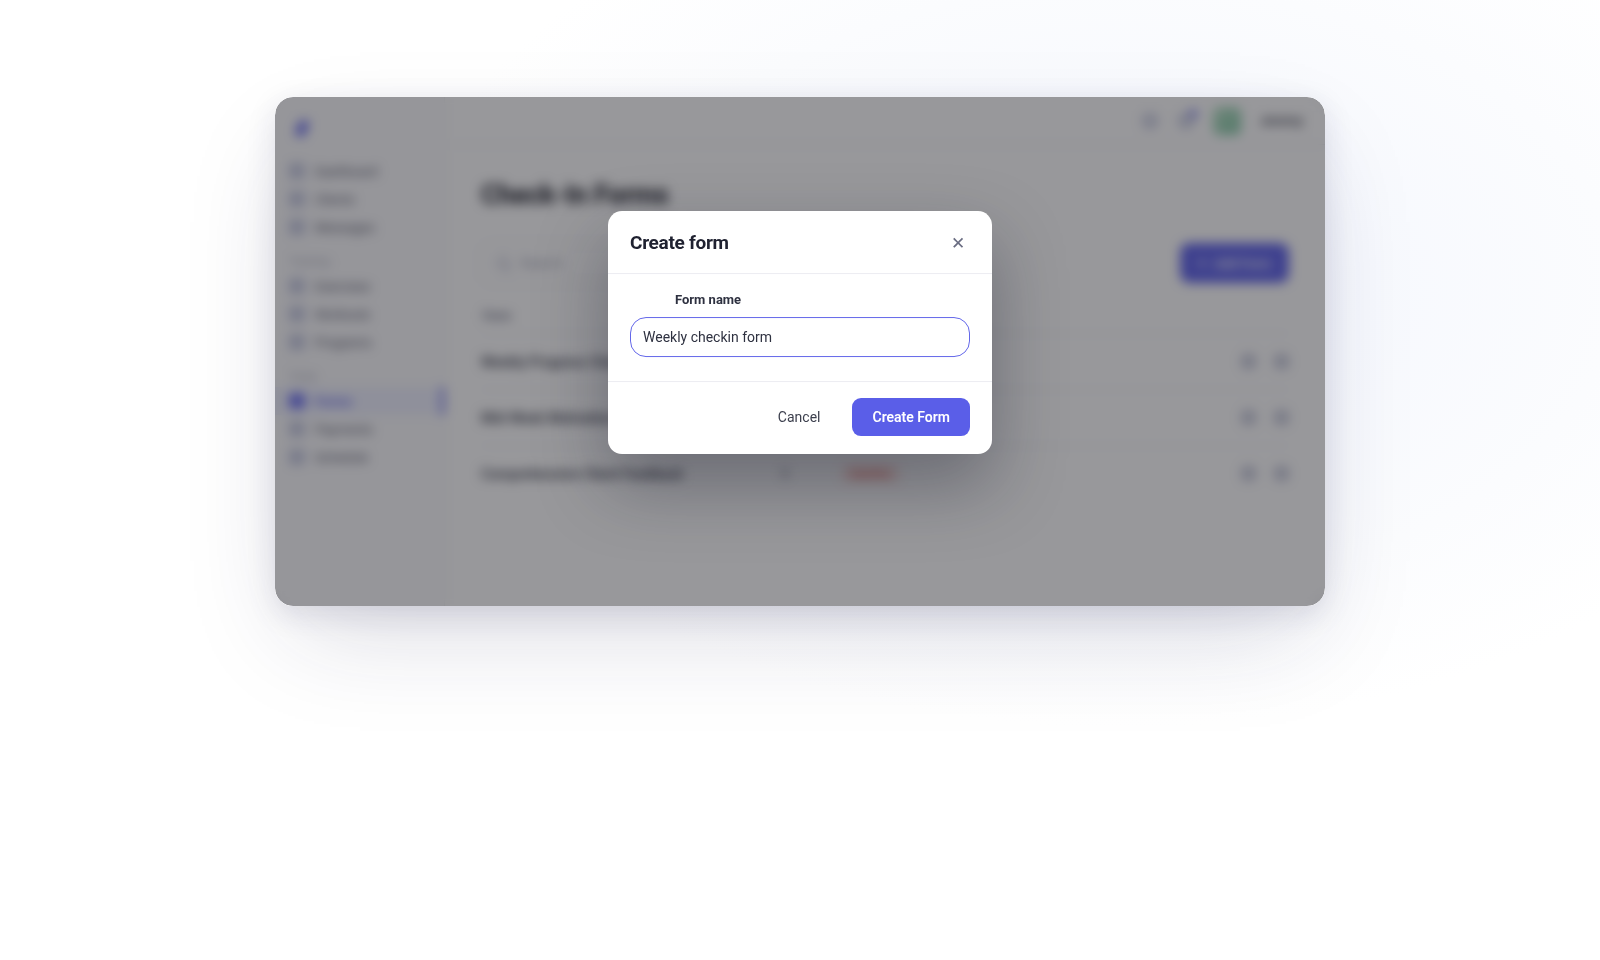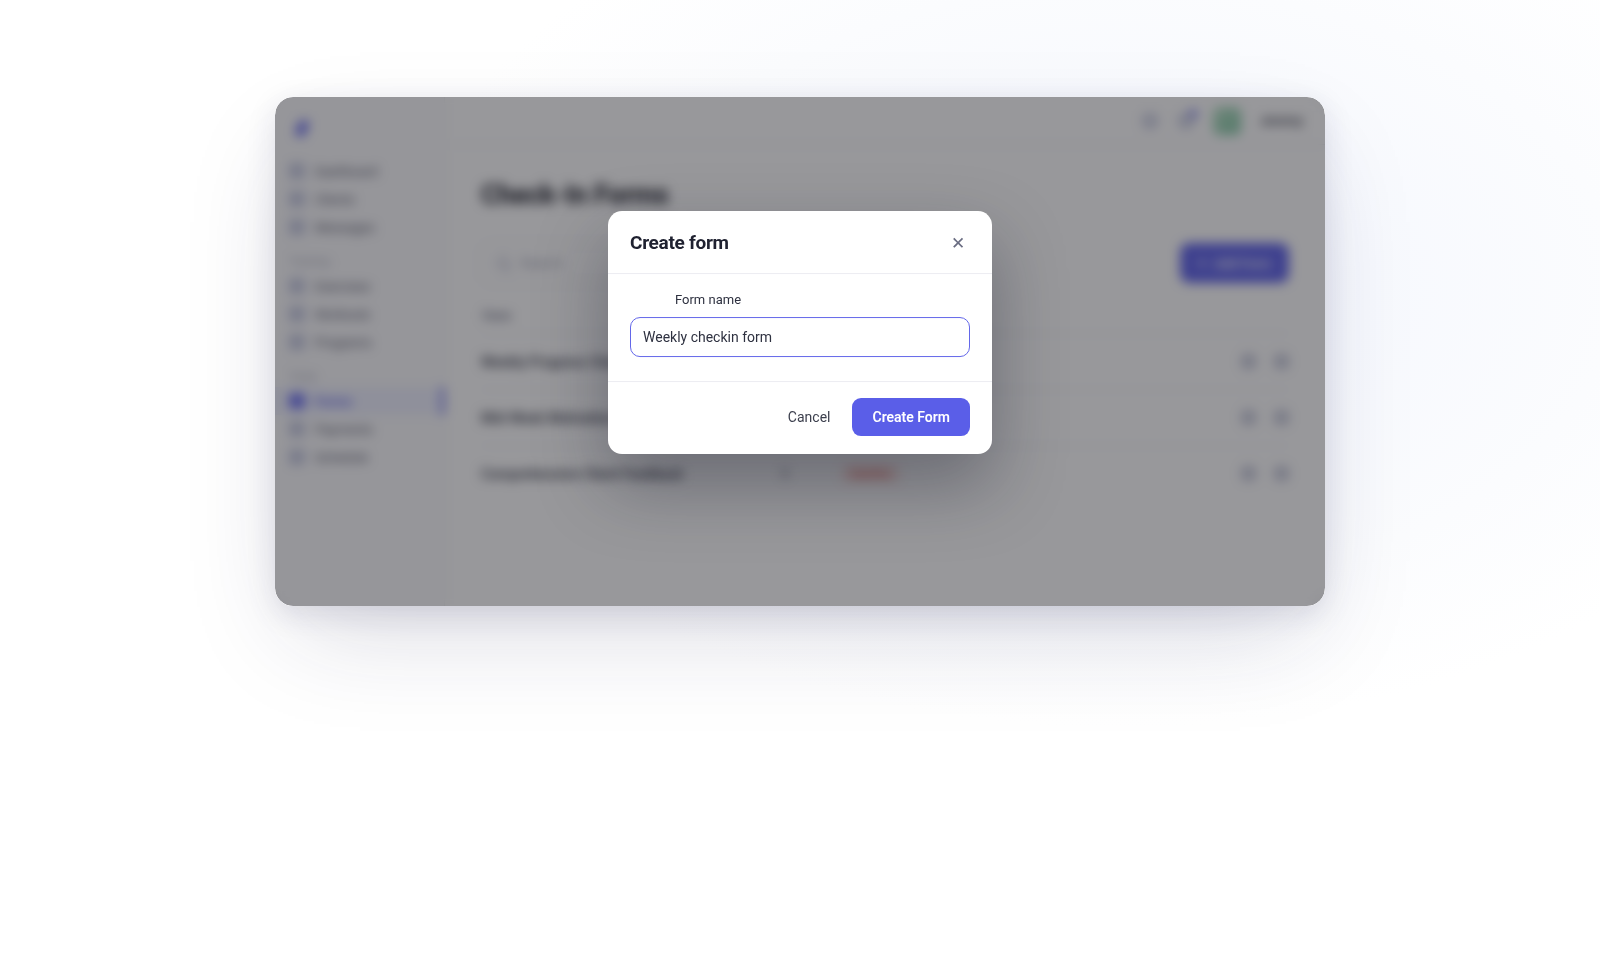--- a/index.html
+++ b/index.html
@@ -78,23 +78,23 @@
     left:50%;top:50%;transform:translate(-50%,-58%);
     width:384px;background:#fff;border-radius:14px;
     box-shadow:0 30px 70px rgba(20,22,40,.35);
     overflow:hidden;
   }
   .m-head{display:flex;align-items:center;justify-content:space-between;padding:20px 22px 18px;}
   .m-title{font-size:19px;font-weight:700;color:#1f2130;letter-spacing:-.3px;}
   .m-close{width:24px;height:24px;display:flex;align-items:center;justify-content:center;color:#6a6d82;font-size:17px;cursor:pointer;border-radius:5px;}
   .m-divider{height:1px;background:#ececf2;}
   .m-body{padding:18px 22px 24px;}
-  .m-label{font-size:13px;font-weight:400;color:#2e3140;margin-bottom:10px;display:block;padding-left:45px;}
-  .m-input{width:100%;height:40px;border:1.5px solid #6367e9;border-radius:10px;padding:0 12px;font-size:14px;color:#2e3140;outline:none;}
-  .m-foot{display:flex;justify-content:flex-end;align-items:center;gap:8px;padding:16px 22px 18px;}
+  .m-label{font-size:13px;font-weight:700;color:#2e3140;margin-bottom:10px;display:block;padding-left:45px;}
+  .m-input{width:100%;height:40px;border:1.5px solid #6367e9;border-radius:16px;padding:0 12px;font-size:14px;color:#2e3140;outline:none;}
+  .m-foot{display:flex;justify-content:flex-end;align-items:center;gap:18px;padding:16px 22px 18px;}
   .btn-cancel{background:transparent;border:none;font-size:14px;color:#3c3f4d;padding:10px 14px;cursor:pointer;}
   .btn-create{background:#5a5ee8;color:#fff;border:none;border-radius:9px;padding:11px 20px;font-size:14px;font-weight:600;cursor:pointer;}
 </style>
 </head>
 <body>
 
 <div class="frame">
 
   <aside class="sidebar">
     <div class="logo"></div>

